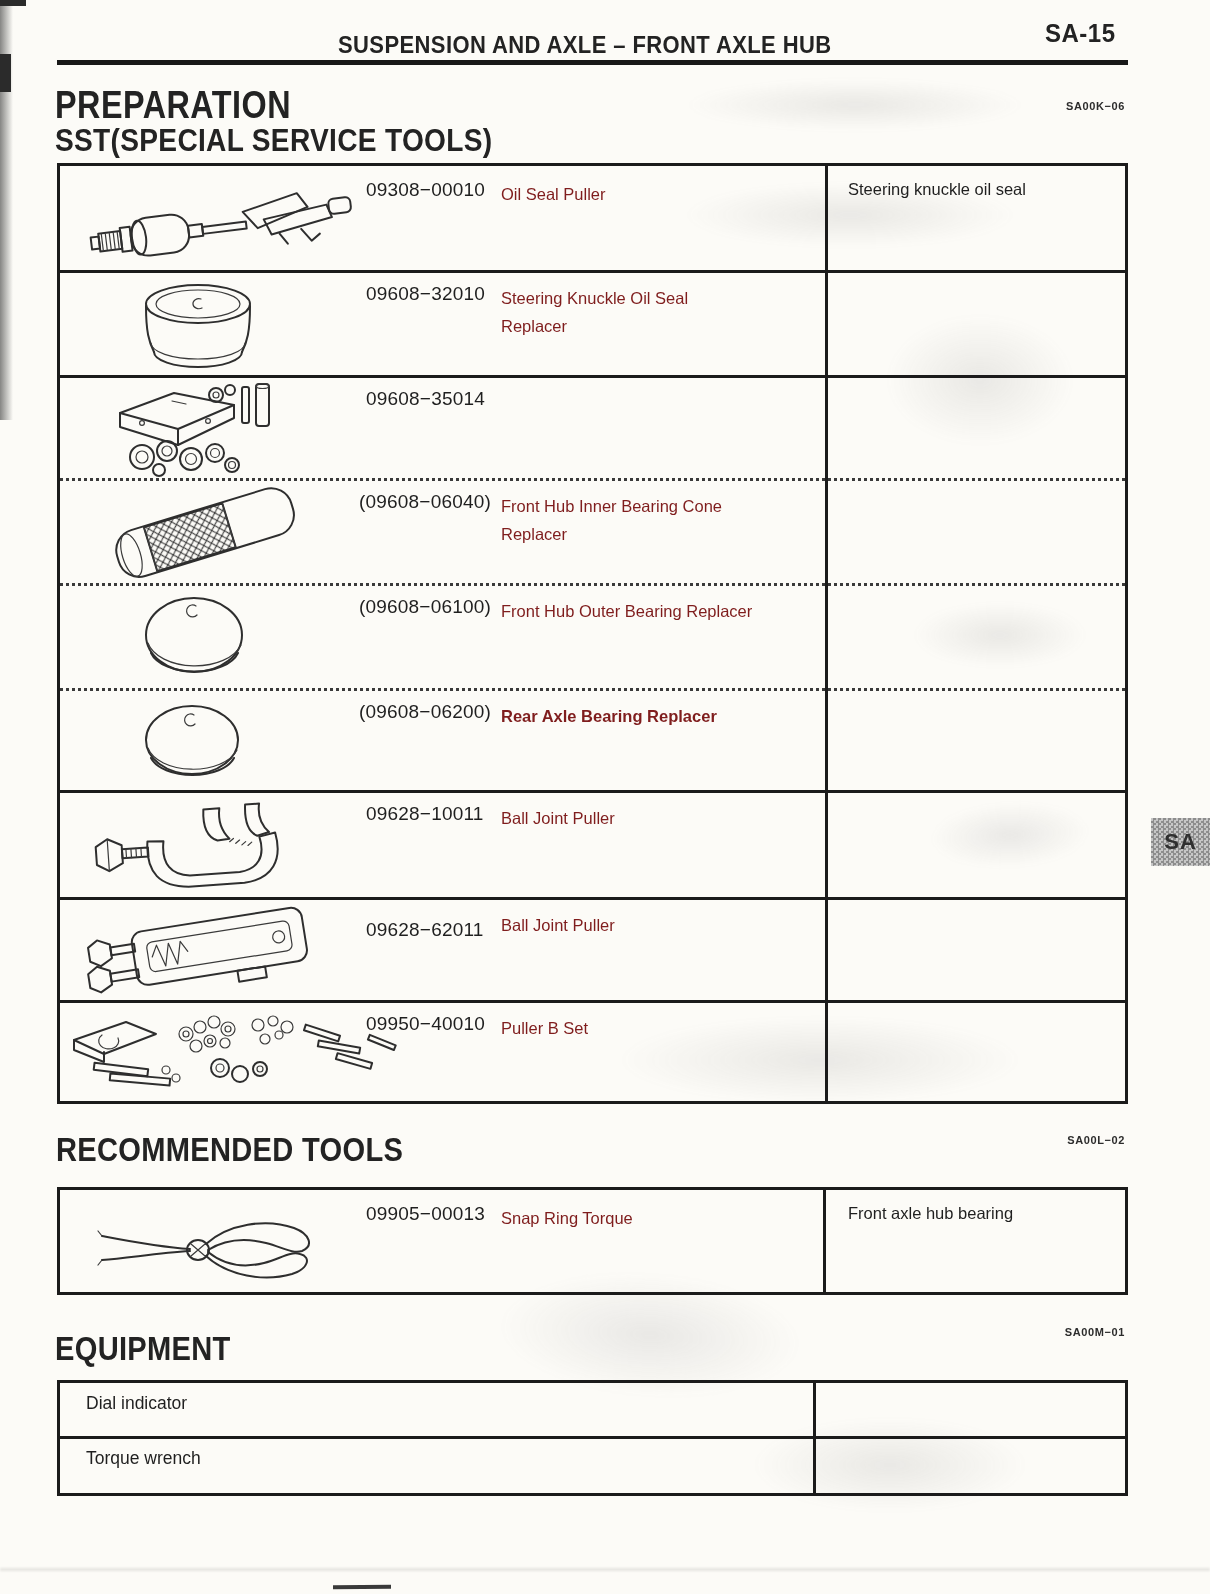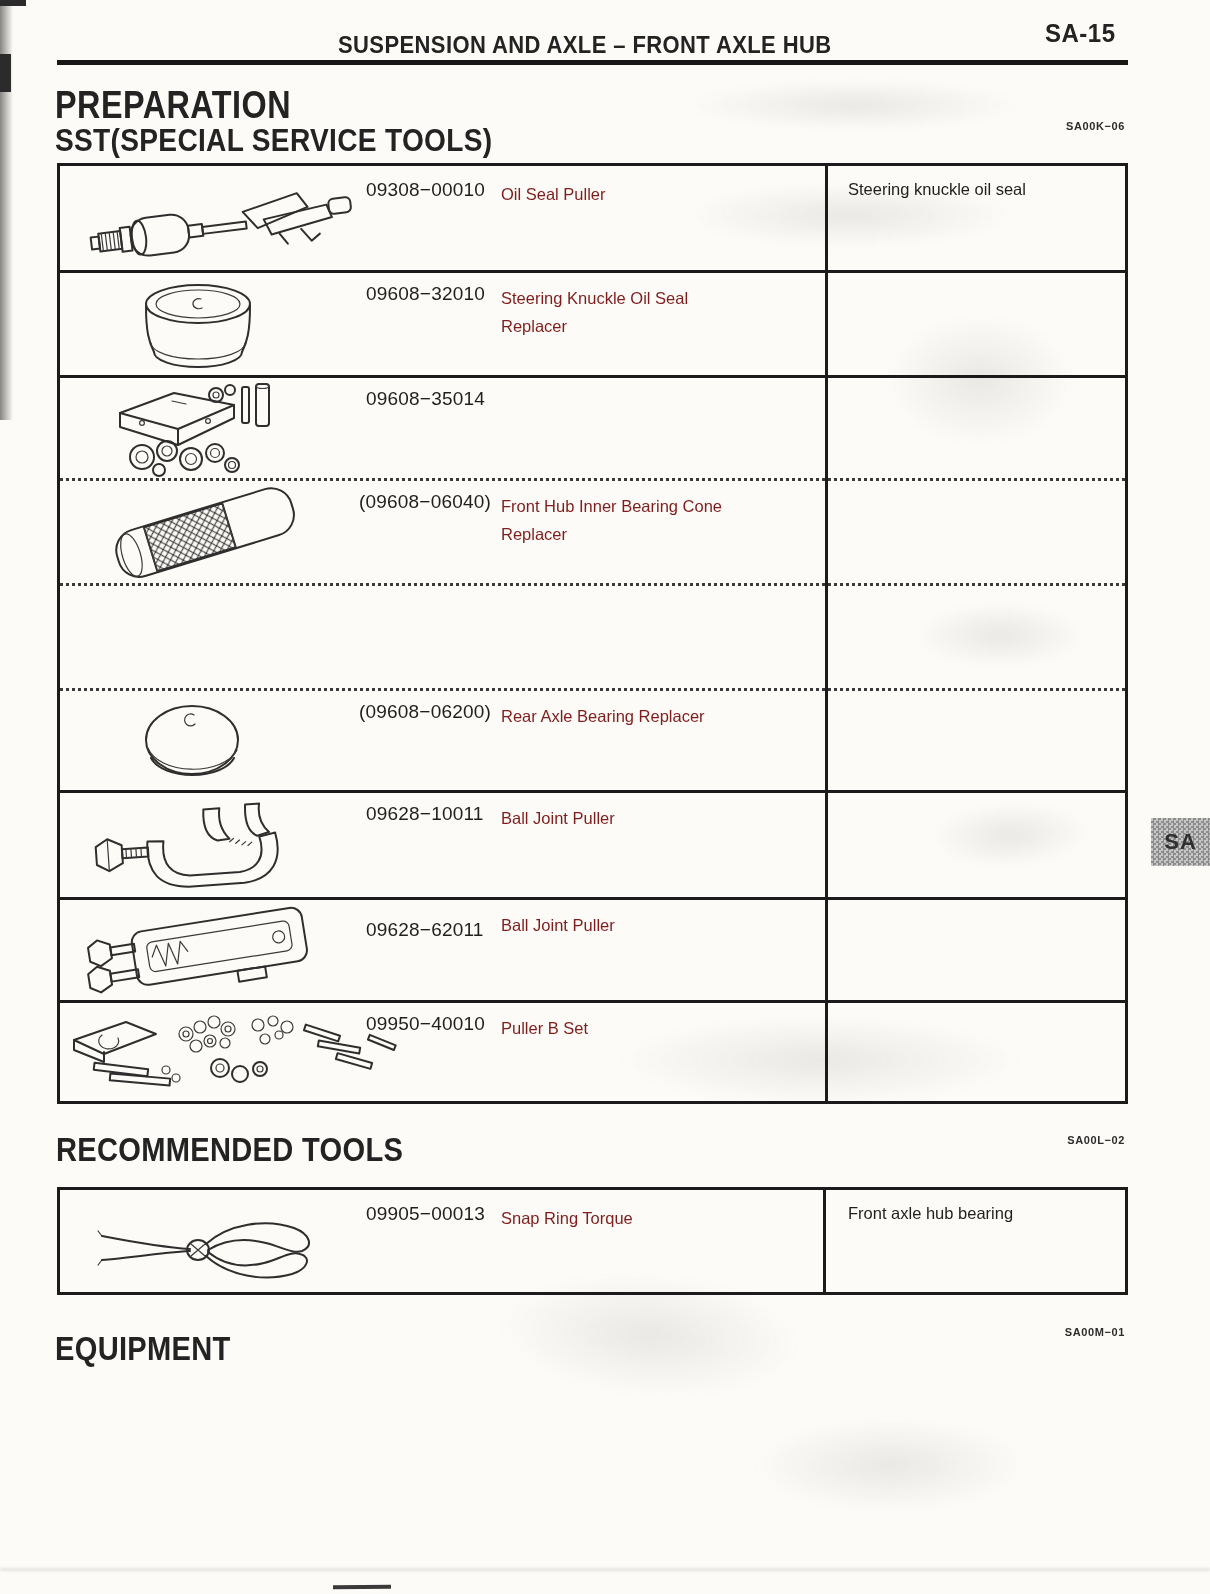--- a/index.html
+++ b/index.html
@@ -64,21 +64,21 @@
   <div class="abs smudge" style="left:540px;top:1000px;width:560px;height:120px;"></div>
   <div class="abs smudge" style="left:440px;top:1250px;width:420px;height:170px;transform:rotate(4deg);"></div>
   <div class="abs smudge" style="left:700px;top:1400px;width:380px;height:130px;"></div>
 
   <div class="abs hdr-title" style="left:338px;top:31px;">SUSPENSION AND AXLE – FRONT AXLE HUB</div>
   <div class="abs pageno" style="left:1045px;top:18px;">SA-15</div>
   <div class="abs rule" style="left:57px;top:60px;width:1071px;height:5px;"></div>
 
   <div class="abs h-big" style="left:55px;top:83px;">PREPARATION</div>
   <div class="abs h-mid" style="left:55px;top:122px;">SST(SPECIAL SERVICE TOOLS)</div>
-  <div class="abs code" style="left:985px;top:120px;">SA00K−06</div>
+  <div class="abs code" style="left:985px;top:100px;">SA00K−06</div>
 
   <div class="abs tbl" style="left:57px;top:163px;width:1065px;height:935px;">
     <div class="vdiv" style="left:765px;"></div>
     <div class="hsep" style="top:104px;"></div>
     <div class="hsep" style="top:209px;"></div>
     <div class="hsep dotted" style="top:312px;"></div>
     <div class="hsep dotted" style="top:417px;"></div>
     <div class="hsep dotted" style="top:522px;"></div>
     <div class="hsep" style="top:624px;"></div>
     <div class="hsep" style="top:731px;"></div>
@@ -167,24 +167,36 @@
         </defs>
         <g class="ink" transform="rotate(-17 107 48)">
           <rect x="14" y="24" width="182" height="48" rx="21"></rect>
           <ellipse class="ink-thin" cx="28" cy="48" rx="9" ry="22"></ellipse>
           <rect x="48" y="25" width="82" height="46" fill="url(#knurl)"></rect>
           <path class="ink-thin" d="M48,25 v46 M130,25 v46"></path>
         </g>
       </svg>
     </div>
 
+    <div class="row" style="top:417px;height:105px;">
+      <span class="cell-num bracketed" style="top:13px;">(09608−06100)</span>
+      <span class="cell-name" style="top:14px;">Front Hub Outer Bearing Replacer</span>
+      <svg class="illus" style="left:74px;top:12px;" width="120" height="88" viewBox="0 0 120 88">
+        <g class="ink">
+          <ellipse cx="60" cy="40" rx="48" ry="37"></ellipse>
+          <path class="ink-thin" d="M63,20 a6,6 0 1 1 -1,-9"></path>
+          <path class="ink-thin" d="M14,48 a48,29 0 0 0 93,2"></path>
+          <path d="M17,58 a45,25 0 0 0 87,0"></path>
+        </g>
+      </svg>
+    </div>
 
     <div class="row" style="top:522px;height:102px;">
       <span class="cell-num bracketed" style="top:13px;">(09608−06200)</span>
-      <span class="cell-name" style="top:14px;">Rear Axle Bearing Replacer</span>
+      <span class="cell-name" style="top:14px;font-weight:bold;">Rear Axle Bearing Replacer</span>
       <svg class="illus" style="left:74px;top:16px;" width="120" height="84" viewBox="0 0 120 84">
         <g class="ink">
           <ellipse cx="58" cy="36" rx="46" ry="34"></ellipse>
           <path class="ink-thin" d="M61,20 a6,6 0 1 1 -1,-9"></path>
           <path class="ink-thin" d="M14,44 a46,27 0 0 0 89,2"></path>
           <path d="M17,54 a43,23 0 0 0 83,0"></path>
         </g>
       </svg>
     </div>
 
@@ -287,16 +299,26 @@
           <path d="M112,36 C134,16 172,10 200,20 C216,26 220,38 208,43 C198,46 188,39 172,35 C152,30 132,31 114,42"></path>
           <path d="M112,48 C134,68 170,74 198,66 C214,61 218,49 206,46 C196,43 186,51 170,55 C150,60 130,57 114,44"></path>
         </g>
       </svg>
     </div>
   </div>
 
   <div class="abs h-mid" style="left:55px;top:1330px;font-size:30px;">EQUIPMENT</div>
   <div class="abs code" style="left:985px;top:1326px;">SA00M−01</div>
 
+  <div class="abs tbl" style="left:57px;top:1380px;width:1065px;height:110px;">
+    <div class="vdiv" style="left:753px;"></div>
+    <div class="hsep" style="top:53px;"></div>
+    <div class="row" style="top:0;height:53px;">
+      <span class="equip-label" style="top:10px;">Dial indicator</span>
+    </div>
+    <div class="row" style="top:53px;height:57px;">
+      <span class="equip-label" style="top:12px;">Torque wrench</span>
+    </div>
+  </div>
 
   <div id="sa-tab" class="abs" style="left:1151px;top:818px;width:59px;height:48px;">SA</div>
 
 </div>
 
 </body></html>

